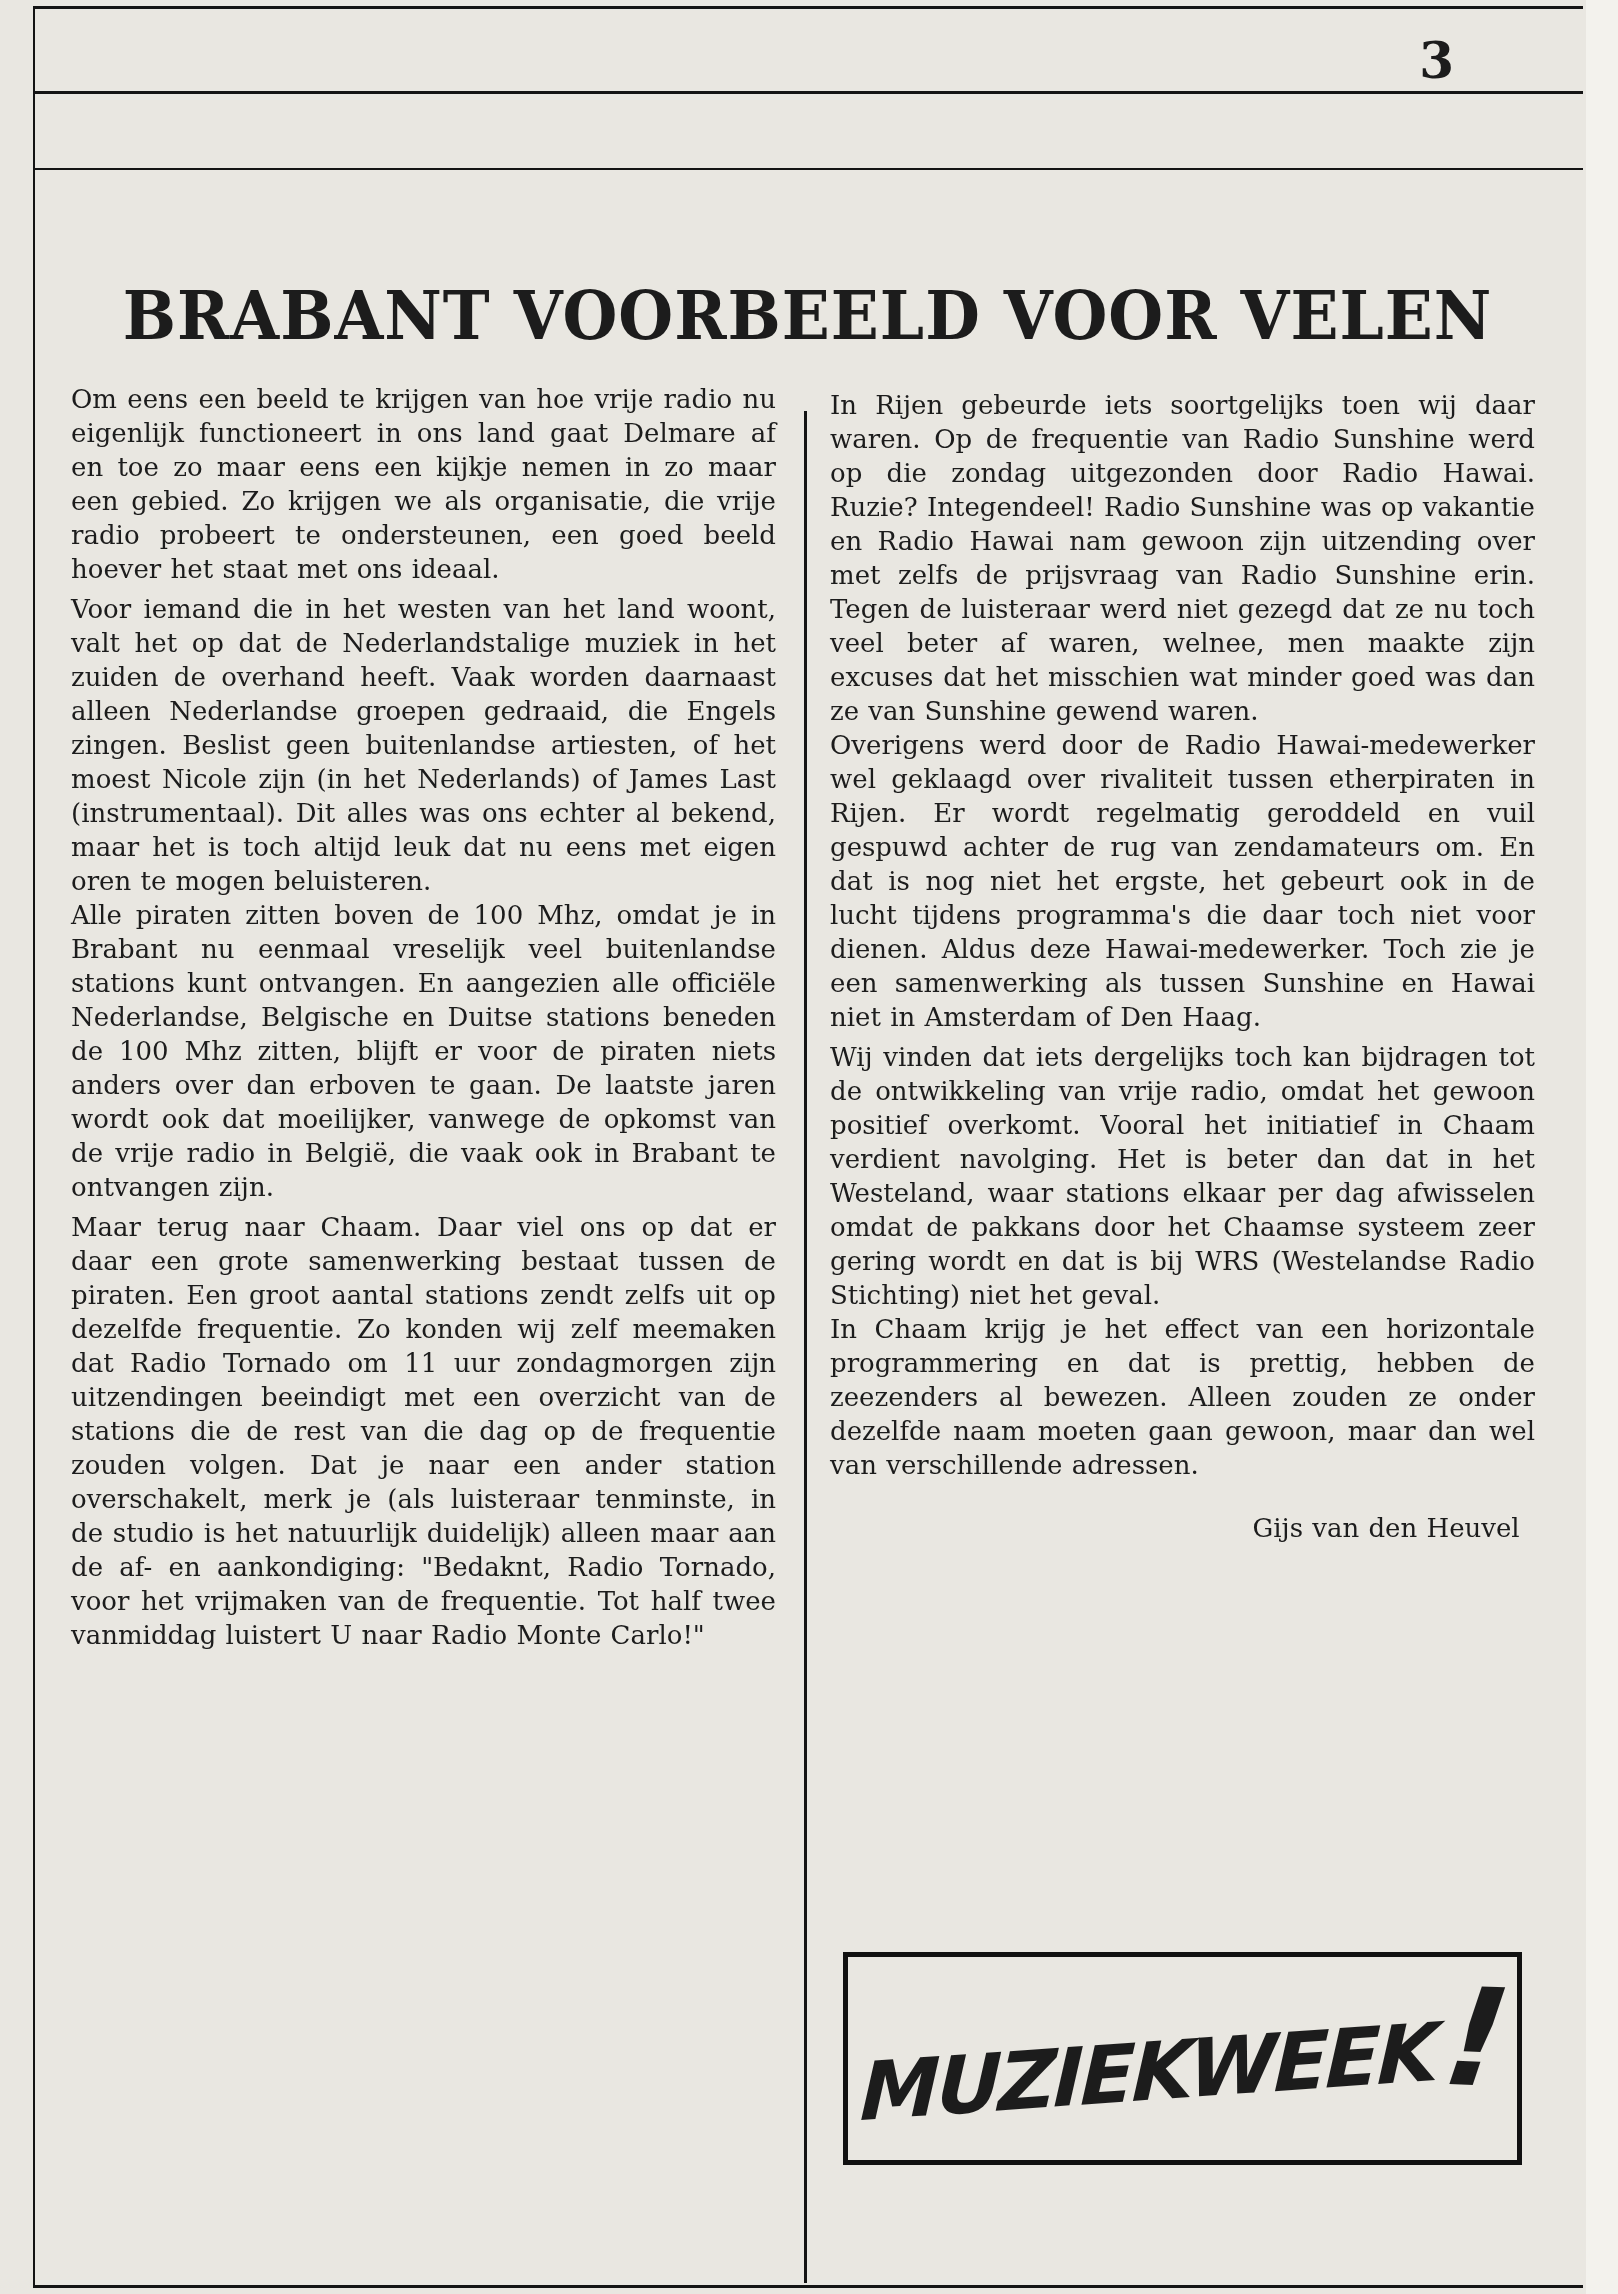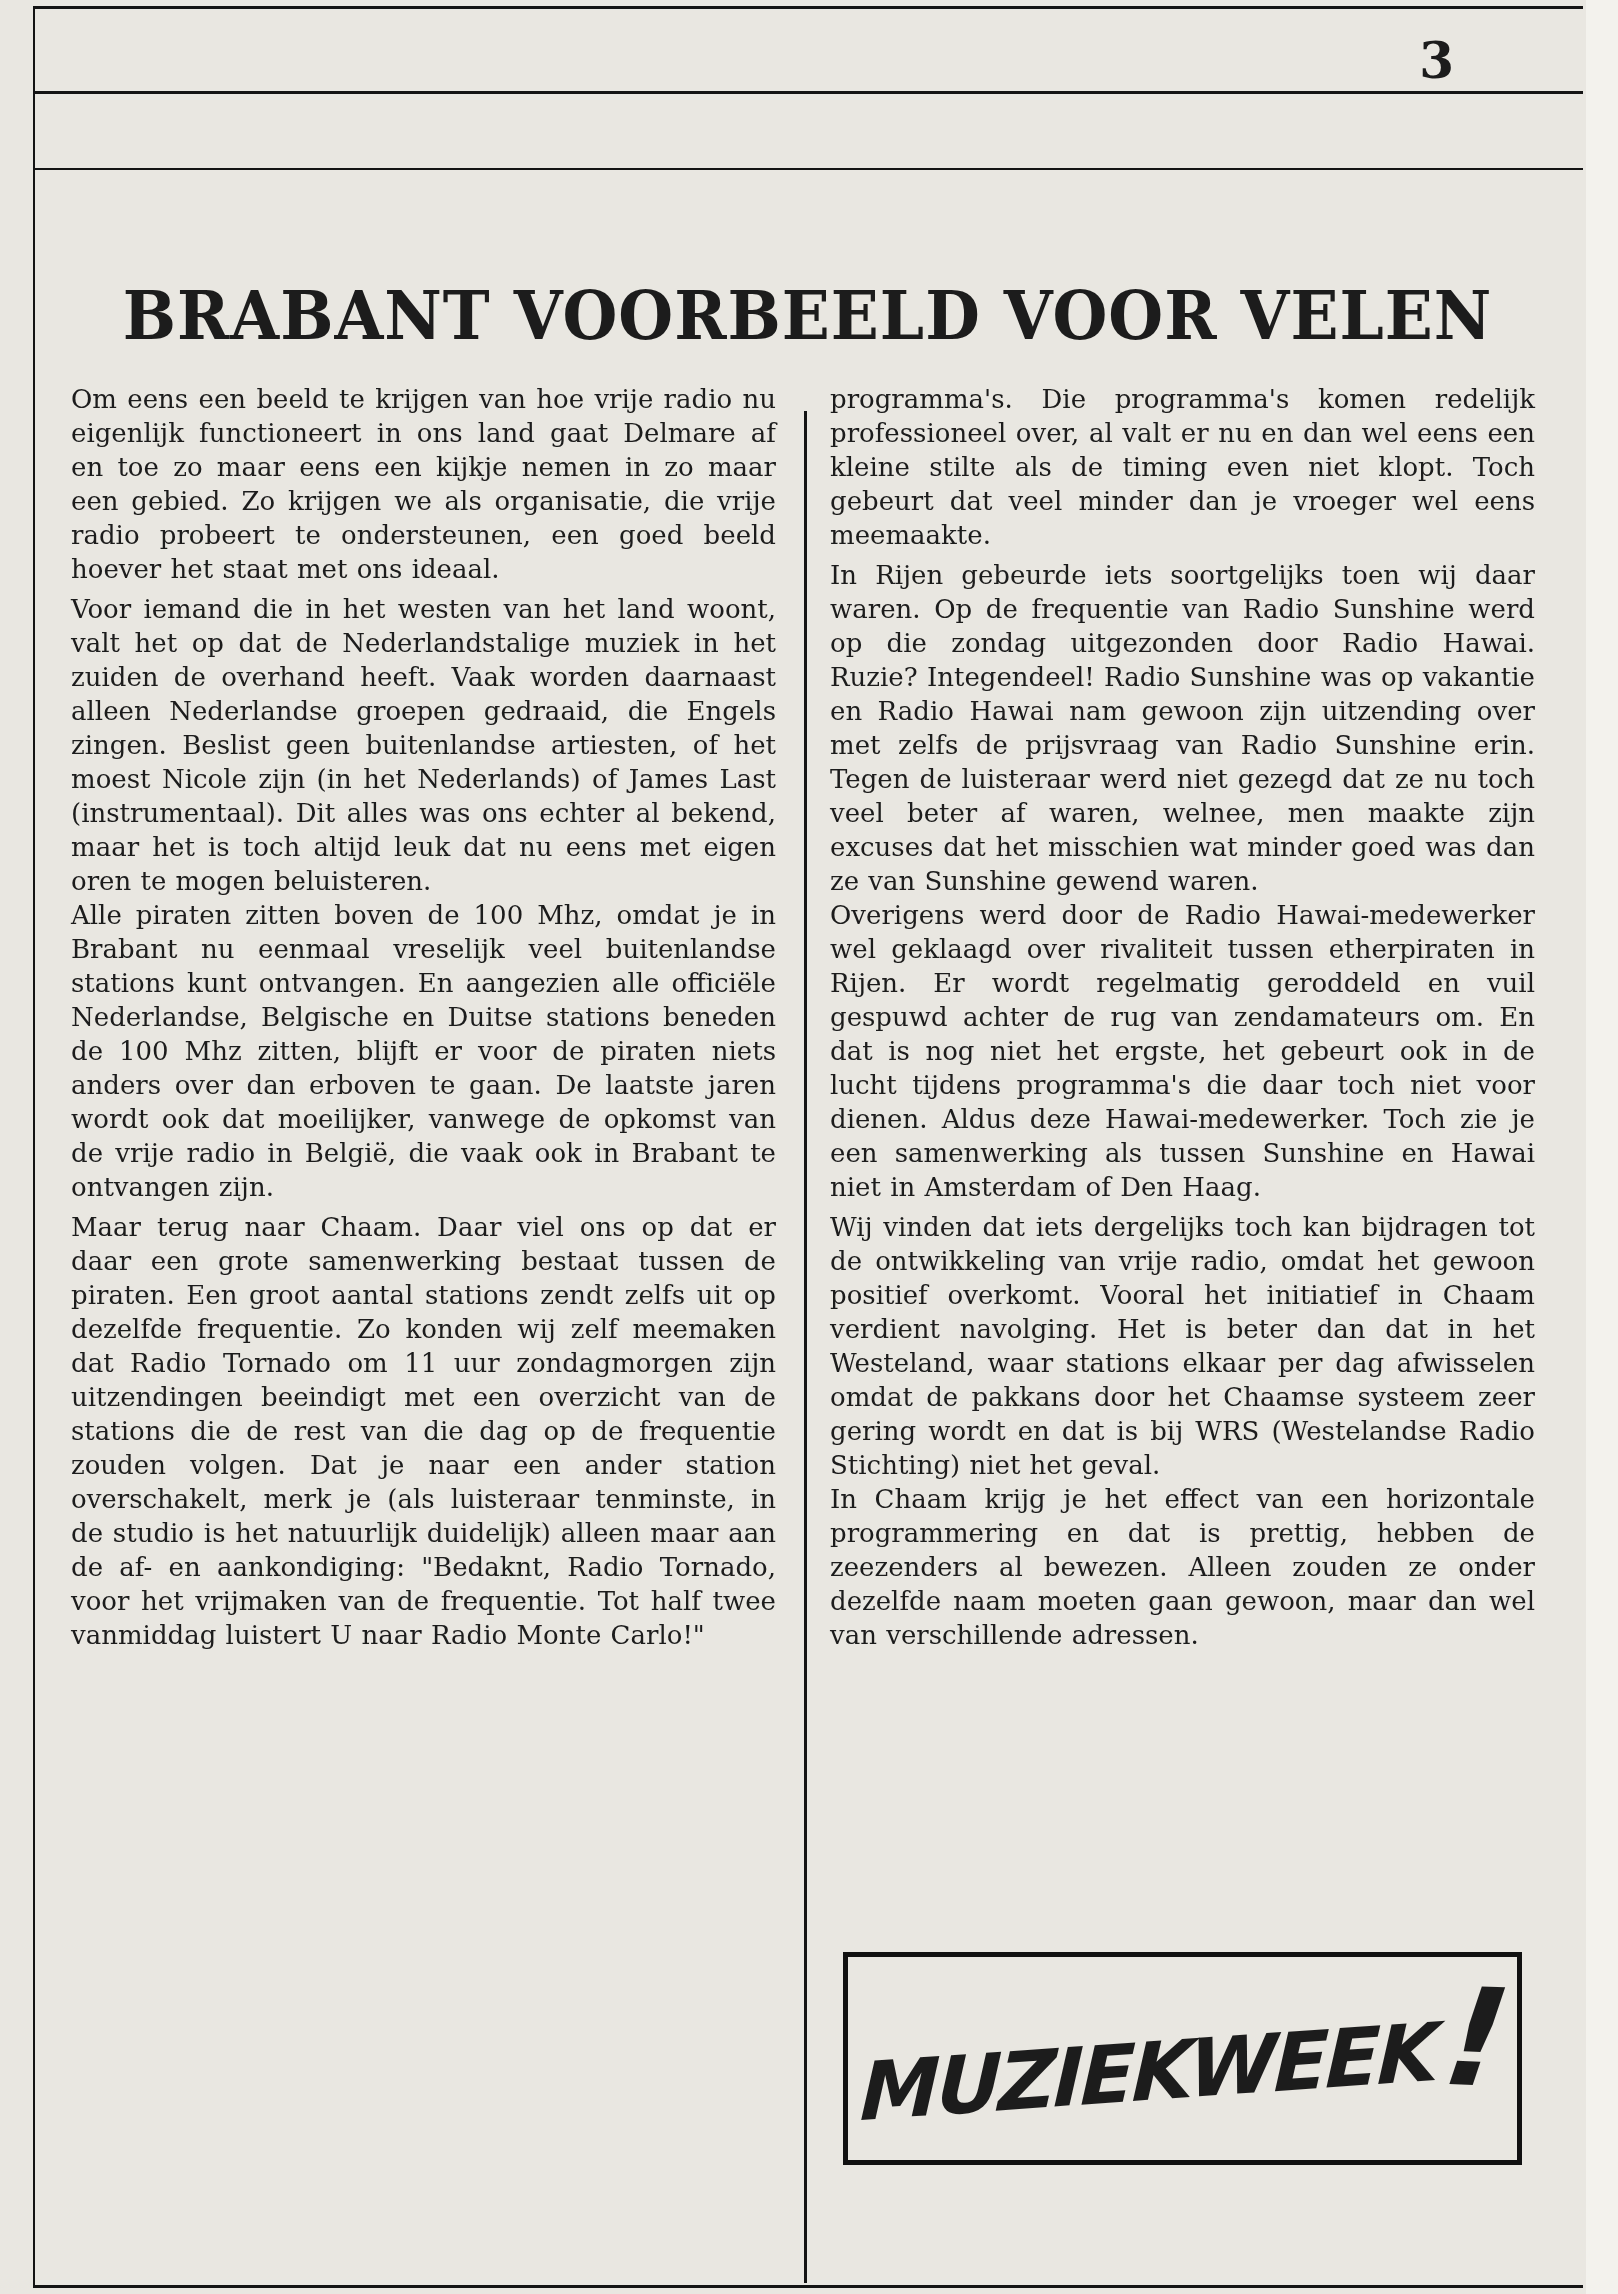--- a/index.html
+++ b/index.html
@@ -91,23 +91,23 @@
 <h1 class="title">BRABANT VOORBEELD VOOR VELEN</h1>
 
 <div class="column col-left">
   <p>Om eens een beeld te krijgen van hoe vrije radio nu eigenlijk functioneert in ons land gaat Delmare af en toe zo maar eens een kijkje nemen in zo maar een gebied. Zo krijgen we als organisatie, die vrije radio probeert te ondersteunen, een goed beeld hoever het staat met ons ideaal.</p>
   <p class="gap">Voor iemand die in het westen van het land woont, valt het op dat de Nederlandstalige muziek in het zuiden de overhand heeft. Vaak worden daarnaast alleen Nederlandse groepen gedraaid, die Engels zingen. Beslist geen buitenlandse artiesten, of het moest Nicole zijn (in het Nederlands) of James Last (instrumentaal). Dit alles was ons echter al bekend, maar het is toch altijd leuk dat nu eens met eigen oren te mogen beluisteren.</p>
   <p>Alle piraten zitten boven de 100 Mhz, omdat je in Brabant nu eenmaal vreselijk veel buitenlandse stations kunt ontvangen. En aangezien alle officiële Nederlandse, Belgische en Duitse stations beneden de 100 Mhz zitten, blijft er voor de piraten niets anders over dan erboven te gaan. De laatste jaren wordt ook dat moeilijker, vanwege de opkomst van de vrije radio in België, die vaak ook in Brabant te ontvangen zijn.</p>
   <p class="gap">Maar terug naar Chaam. Daar viel ons op dat er daar een grote samenwerking bestaat tussen de piraten. Een groot aantal stations zendt zelfs uit op dezelfde frequentie. Zo konden wij zelf meemaken dat Radio Tornado om 11 uur zondagmorgen zijn uitzendingen beeindigt met een overzicht van de stations die de rest van die dag op de frequentie zouden volgen. Dat je naar een ander station overschakelt, merk je (als luisteraar tenminste, in de studio is het natuurlijk duidelijk) alleen maar aan de af- en aankondiging: "Bedaknt, Radio Tornado, voor het vrijmaken van de frequentie. Tot half twee vanmiddag luistert U naar Radio Monte Carlo!"</p>
 </div>
 
 <div class="column col-right">
-  <p>programma's. Die programma's komen redelijk professioneel over, al valt er nu en dan wel eens een kleine stilte als de timing even niet klopt. Toch gebeurt dat veel minder dan je vroeger wel eens meemaakte.</p>
   <p class="gap">In Rijen gebeurde iets soortgelijks toen wij daar waren. Op de frequentie van Radio Sunshine werd op die zondag uitgezonden door Radio Hawai. Ruzie? Integendeel! Radio Sunshine was op vakantie en Radio Hawai nam gewoon zijn uitzending over met zelfs de prijsvraag van Radio Sunshine erin. Tegen de luisteraar werd niet gezegd dat ze nu toch veel beter af waren, welnee, men maakte zijn excuses dat het misschien wat minder goed was dan ze van Sunshine gewend waren.</p>
   <p>Overigens werd door de Radio Hawai-medewerker wel geklaagd over rivaliteit tussen etherpiraten in Rijen. Er wordt regelmatig geroddeld en vuil gespuwd achter de rug van zendamateurs om. En dat is nog niet het ergste, het gebeurt ook in de lucht tijdens programma's die daar toch niet voor dienen. Aldus deze Hawai-medewerker. Toch zie je een samenwerking als tussen Sunshine en Hawai niet in Amsterdam of Den Haag.</p>
   <p class="gap">Wij vinden dat iets dergelijks toch kan bijdragen tot de ontwikkeling van vrije radio, omdat het gewoon positief overkomt. Vooral het initiatief in Chaam verdient navolging. Het is beter dan dat in het Westeland, waar stations elkaar per dag afwisselen omdat de pakkans door het Chaamse systeem zeer gering wordt en dat is bij WRS (Westelandse Radio Stichting) niet het geval.</p>
   <p>In Chaam krijg je het effect van een horizontale programmering en dat is prettig, hebben de zeezenders al bewezen. Alleen zouden ze onder dezelfde naam moeten gaan gewoon, maar dan wel van verschillende adressen.</p>
+  <p class="byline">Gijs van den Heuvel</p>
 </div>
 
 <div class="logo-box">
   <div class="logo-text"><span>MUZIEKWEEK</span><span class="logo-mark">!</span></div>
 </div>
 
 
 </body></html>

